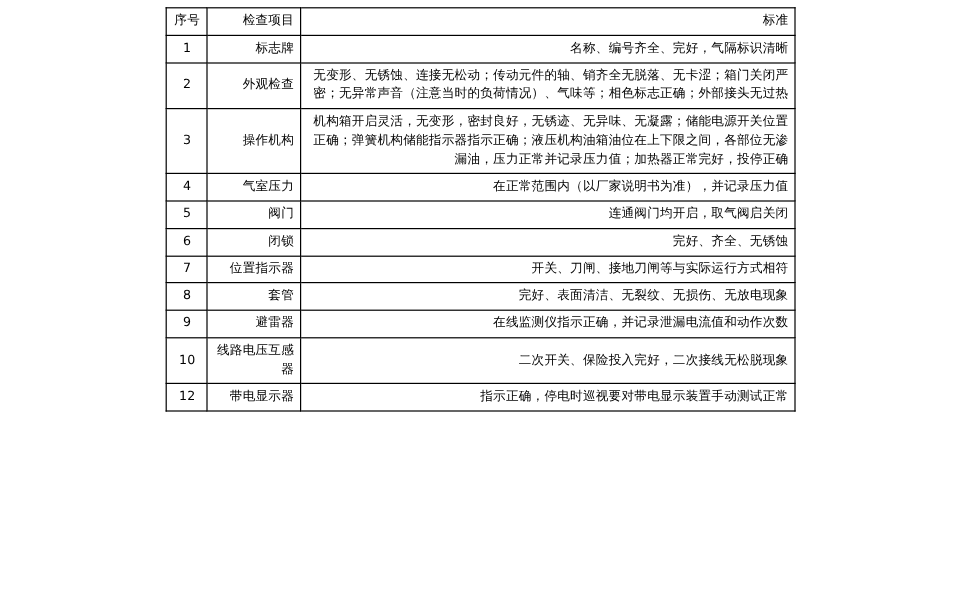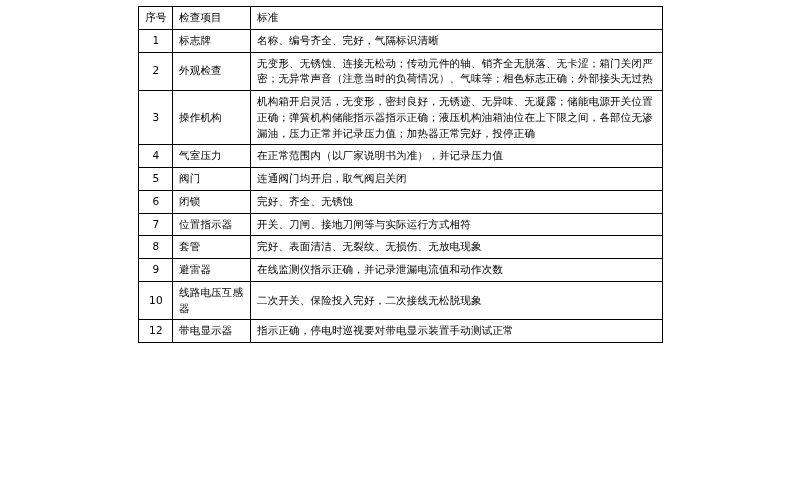--- a/index.html
+++ b/index.html
@@ -39,25 +39,25 @@
   col.c-no    { width: 34px; }
   col.c-item  { width: 78px; }
   col.c-std   { width: 412px; }
 
   td.no {
     text-align: center;
     padding-left: 2px;
     padding-right: 2px;
   }
   td.item {
-    text-align: left;
+    text-align: right;
     padding-left: 7px;
   }
   td.std {
-    text-align: left;
+    text-align: right;
     padding-left: 8px;
     padding-right: 6px;
   }
   .head td {
     font-weight: normal;
   }
   .justify {
     text-align: justify;
     text-justify: inter-ideograph;
   }

